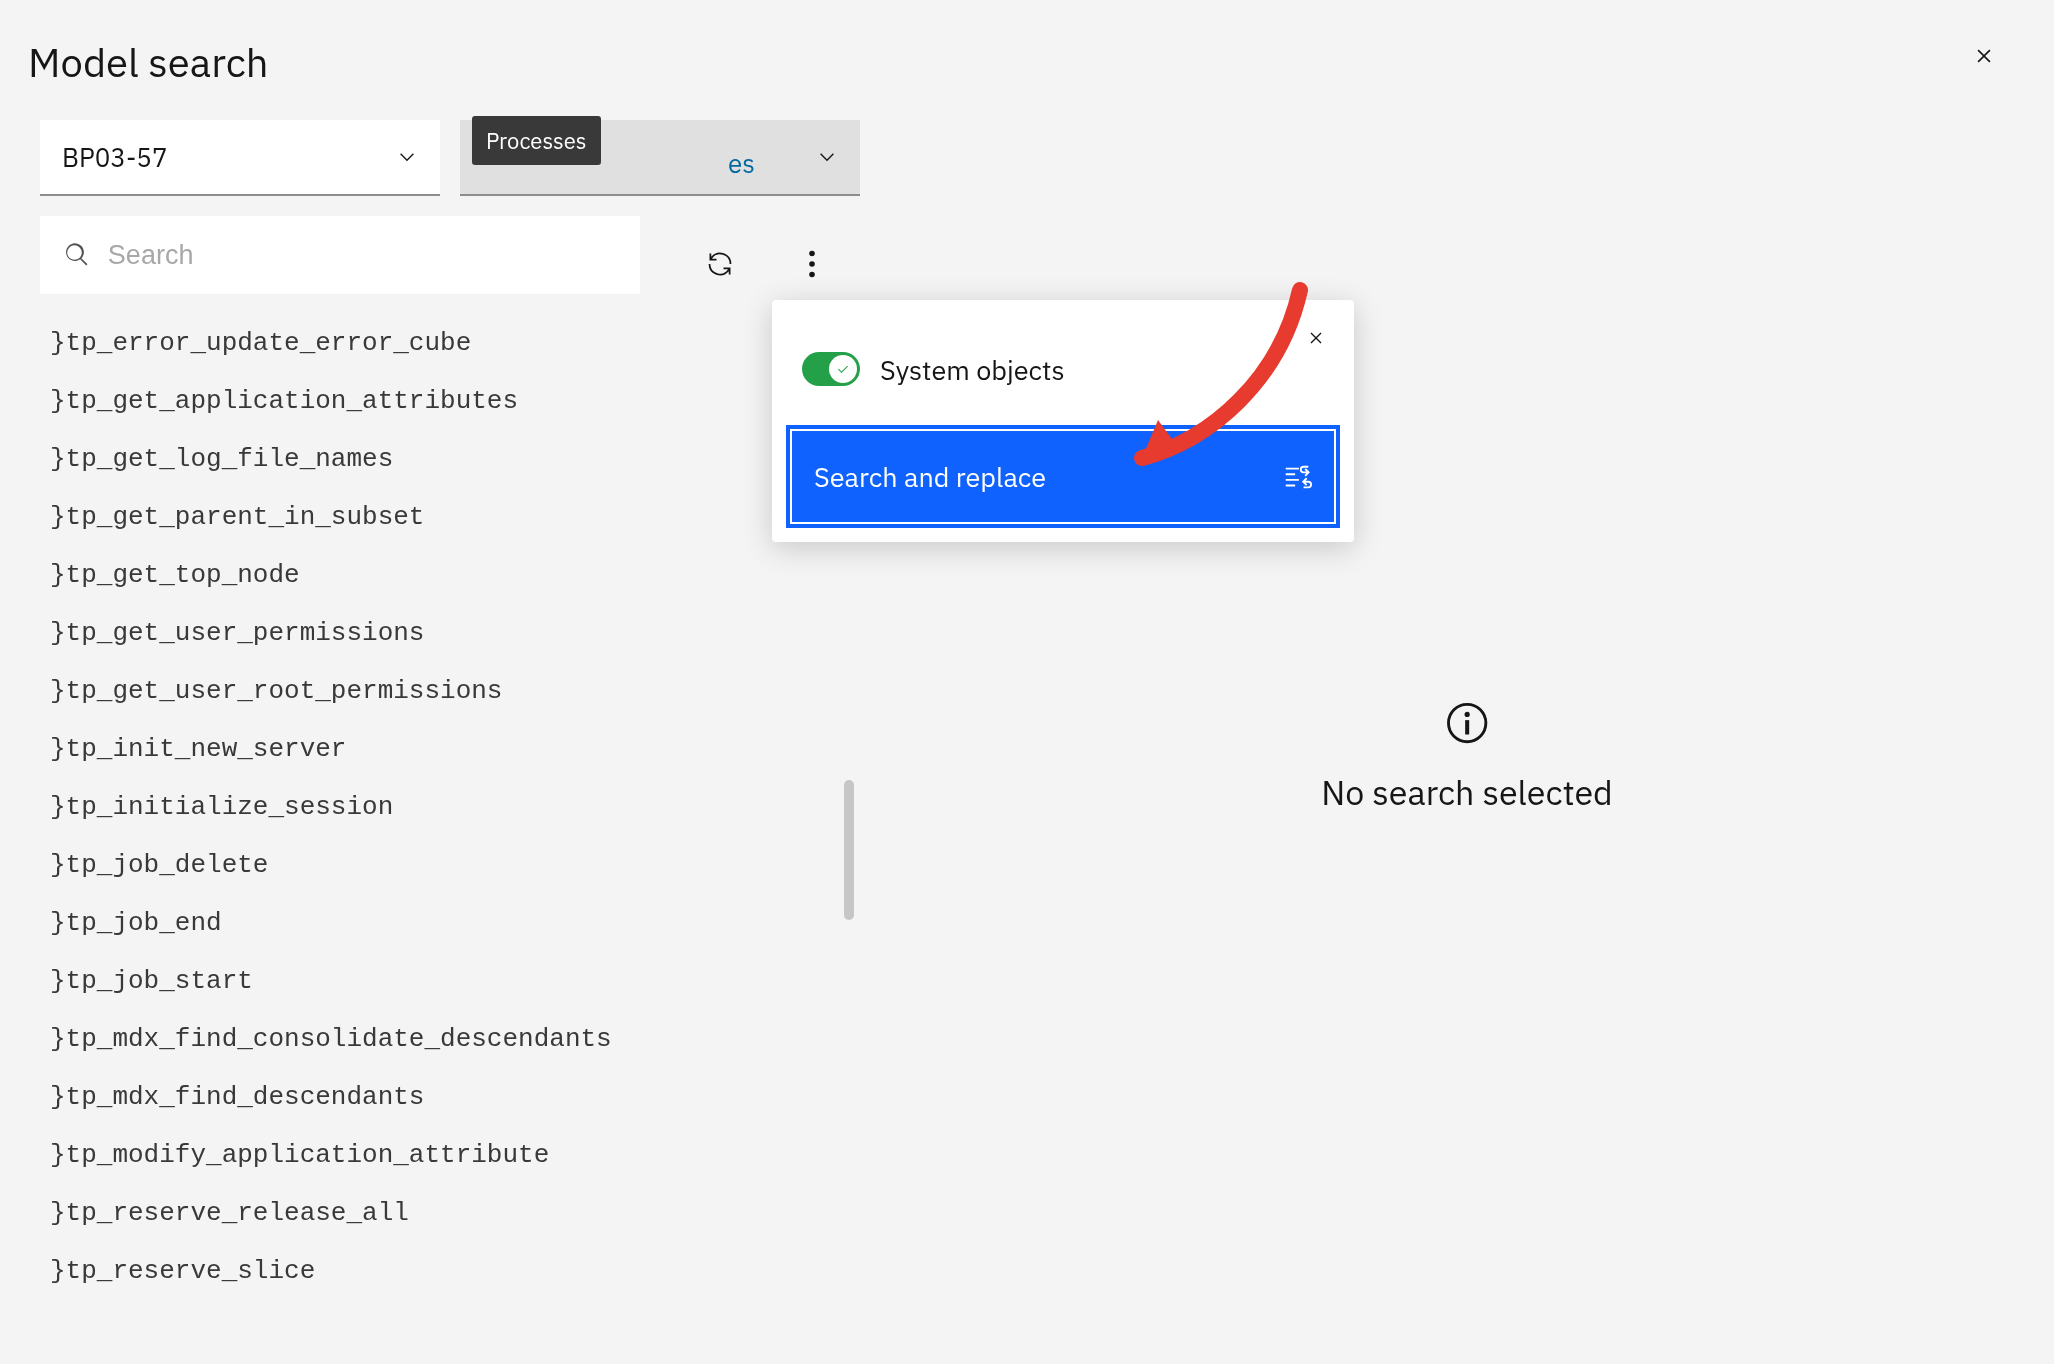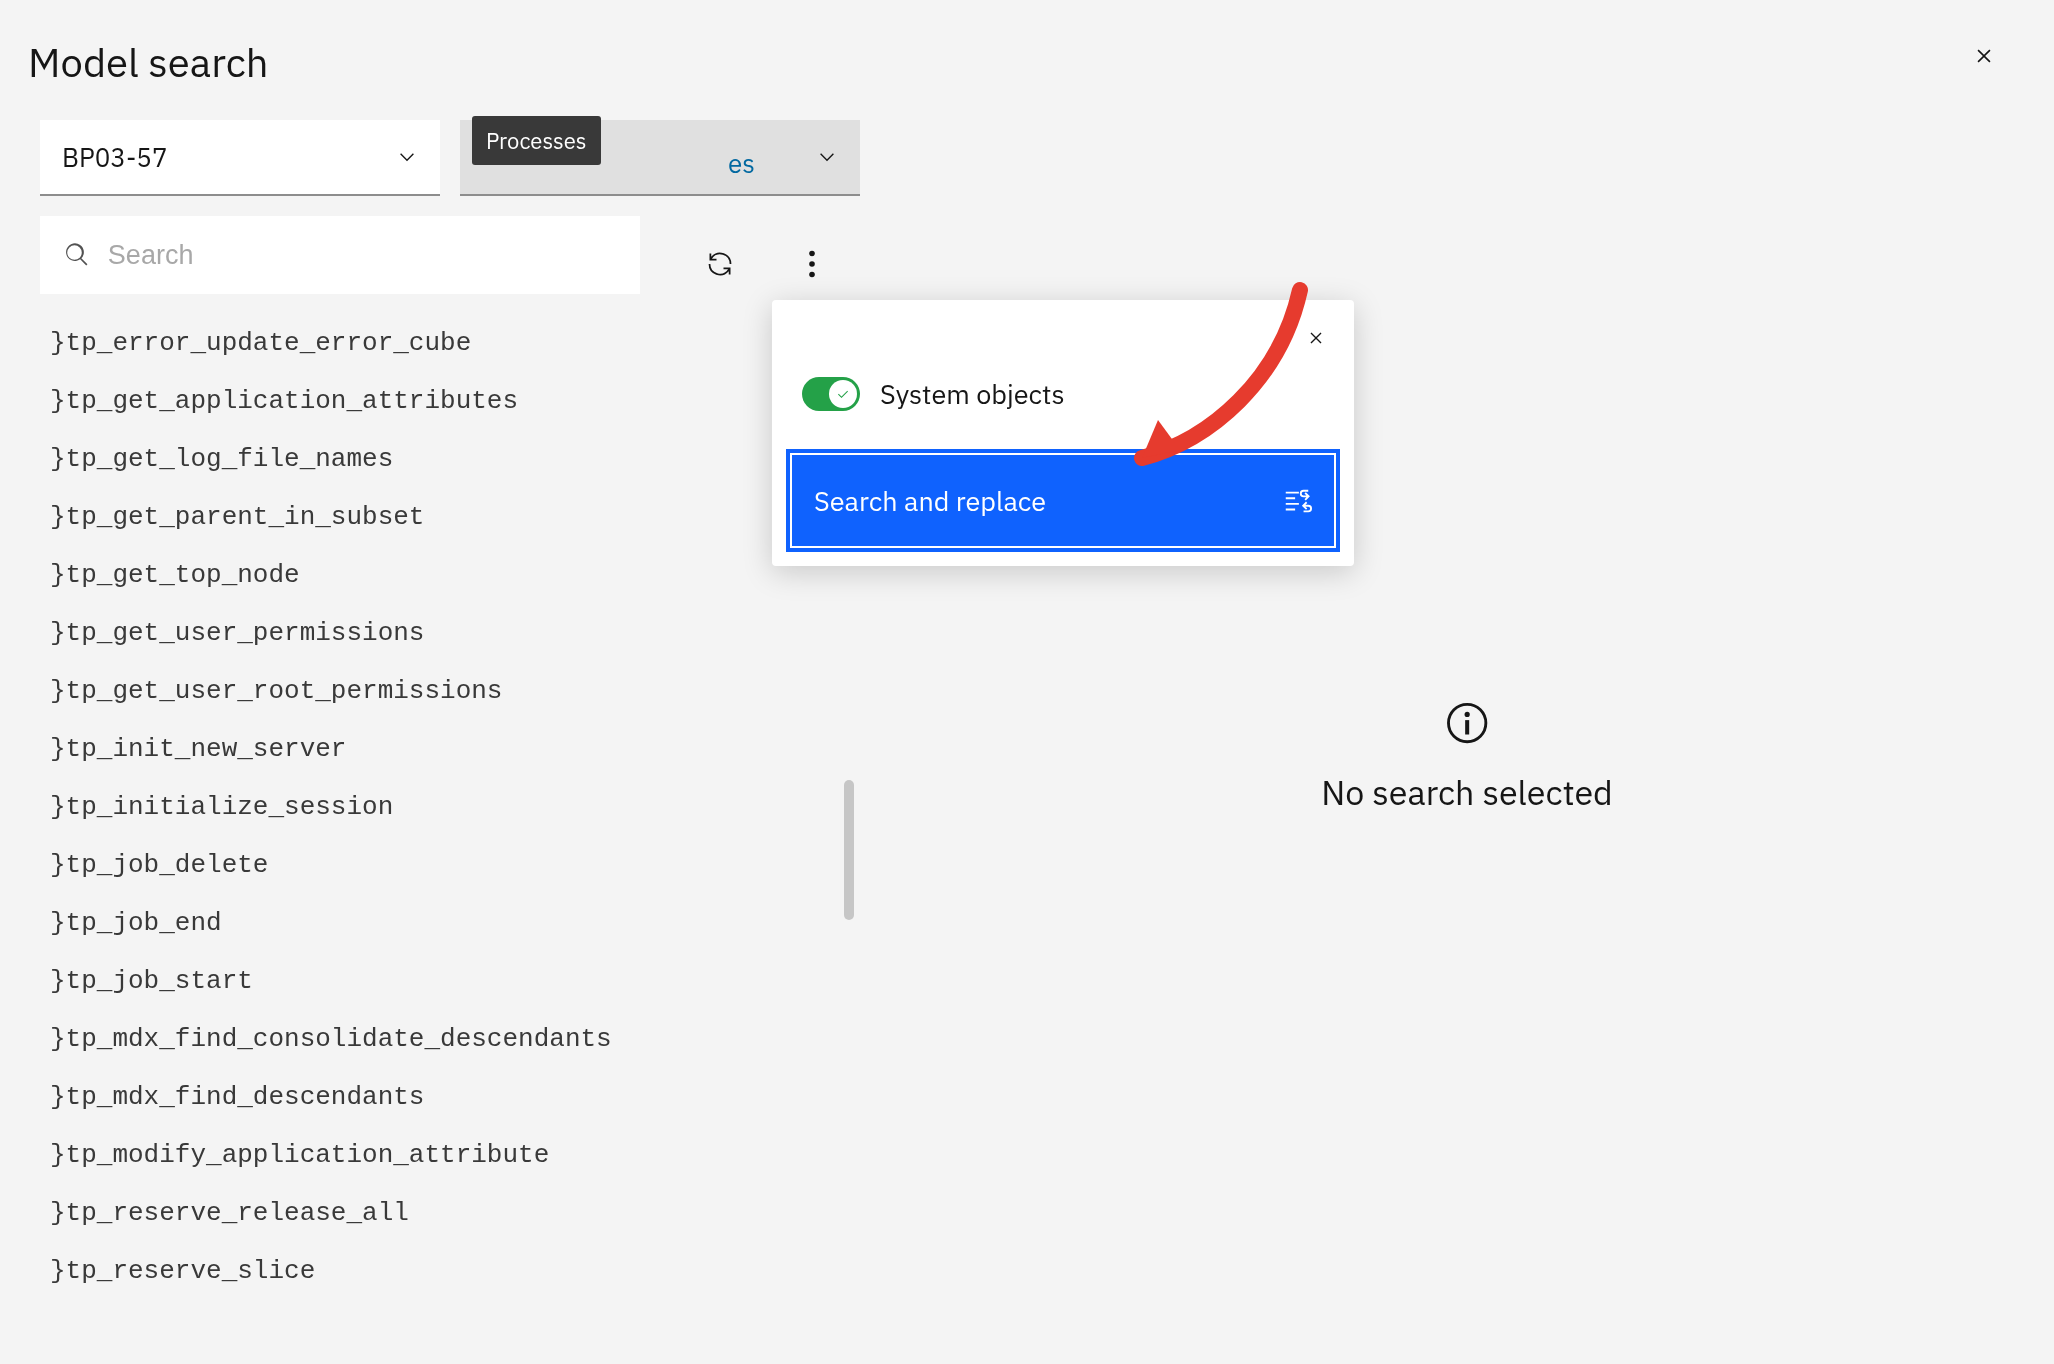--- a/index.html
+++ b/index.html
@@ -46,21 +46,21 @@
 
   
   .right-pane{position:absolute;left:880px;top:0;width:1174px;height:1364px;}
   .placeholder{position:absolute;left:50%;top:700px;transform:translate(-50%,0);text-align:center;}
   .placeholder .info-icon{margin-bottom:20px;}
   .placeholder .msg{font-size:34px;color:#161616;}
 
   
   .menu{position:absolute;left:772px;top:300px;width:582px;background:#ffffff;border-radius:4px;box-shadow:0 6px 30px rgba(0,0,0,.18);z-index:20;}
   .menu .close{position:absolute;top:18px;right:18px;width:40px;height:40px;display:flex;align-items:center;justify-content:center;cursor:pointer;}
-  .menu .row1{display:flex;align-items:flex-end;gap:20px;padding:76px 30px 30px 30px;}
+  .menu .row1{display:flex;align-items:flex-start;gap:20px;padding:52px 30px 30px 30px;}
   .toggle{width:58px;height:34px;background:var(--green);border-radius:20px;position:relative;cursor:pointer;}
   .toggle .knob{position:absolute;right:3px;top:3px;width:28px;height:28px;background:#ffffff;border-radius:50%;display:flex;align-items:center;justify-content:center;}
   .toggle .knob svg{width:16px;height:16px;}
   .menu .label{font-size:27px;color:#161616;}
   .menu-btn{margin:8px 14px 14px 14px;padding:4px;background:var(--blue);}
   .menu-btn-inner{border:2px solid #ffffff;padding:28px 22px;display:flex;align-items:center;justify-content:space-between;color:#ffffff;font-size:27px;cursor:pointer;}
 
   
   .arrow{position:absolute;left:1100px;top:270px;z-index:30;pointer-events:none;}
 </style>

